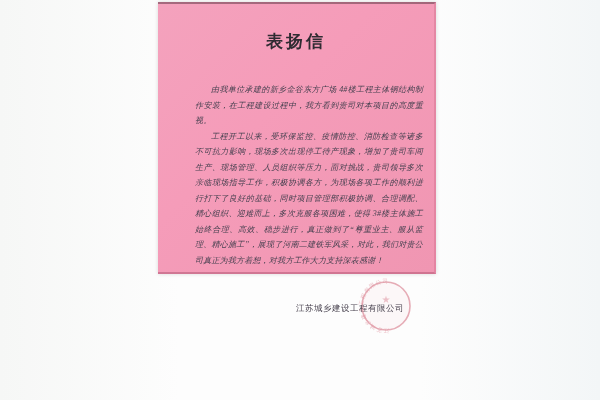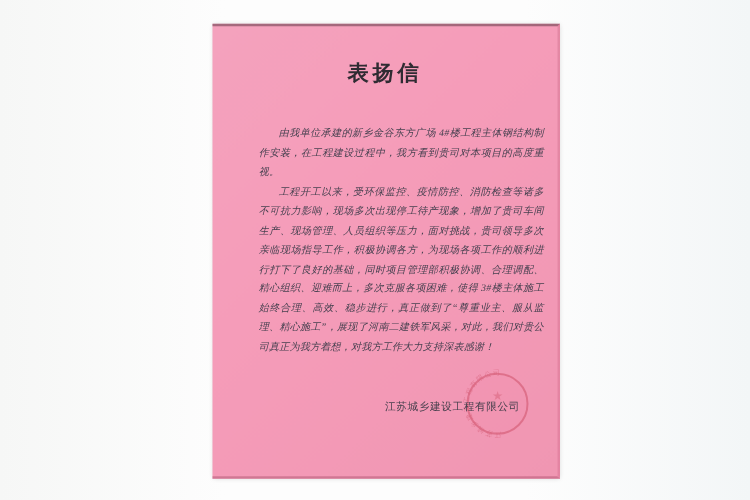--- a/index.html
+++ b/index.html
@@ -13,30 +13,29 @@
   }
   .photo {
     position: relative;
     width: 600px;
     height: 400px;
     background: linear-gradient(90deg, #f6f7f6 0%, #fdfdfd 30%, #fdfdfd 70%, #f3f6f7 100%);
   }
   .paper {
     position: absolute;
     left: 158px;
-    top: 19px;
+    top: 2px;
     width: 278px;
-    height: 364px;
+    height: 272px;
     background: linear-gradient(135deg, #f4a2bd 0%, #f59cb9 40%, #f096b2 100%);
     border-top: 2px solid rgba(70, 45, 55, 0.45);
     border-bottom: 2px solid rgba(180, 85, 115, 0.55);
     border-right: 2px solid rgba(215, 115, 145, 0.55);
     box-shadow: 0 0 4px rgba(0,0,0,0.15);
     box-sizing: border-box;
-    margin-left: 12px;
   }
   .title {
     position: absolute;
     top: 26px;
     left: 0;
     width: 100%;
     text-align: center;
     font-size: 17px;
     font-weight: bold;
     letter-spacing: 3px;

